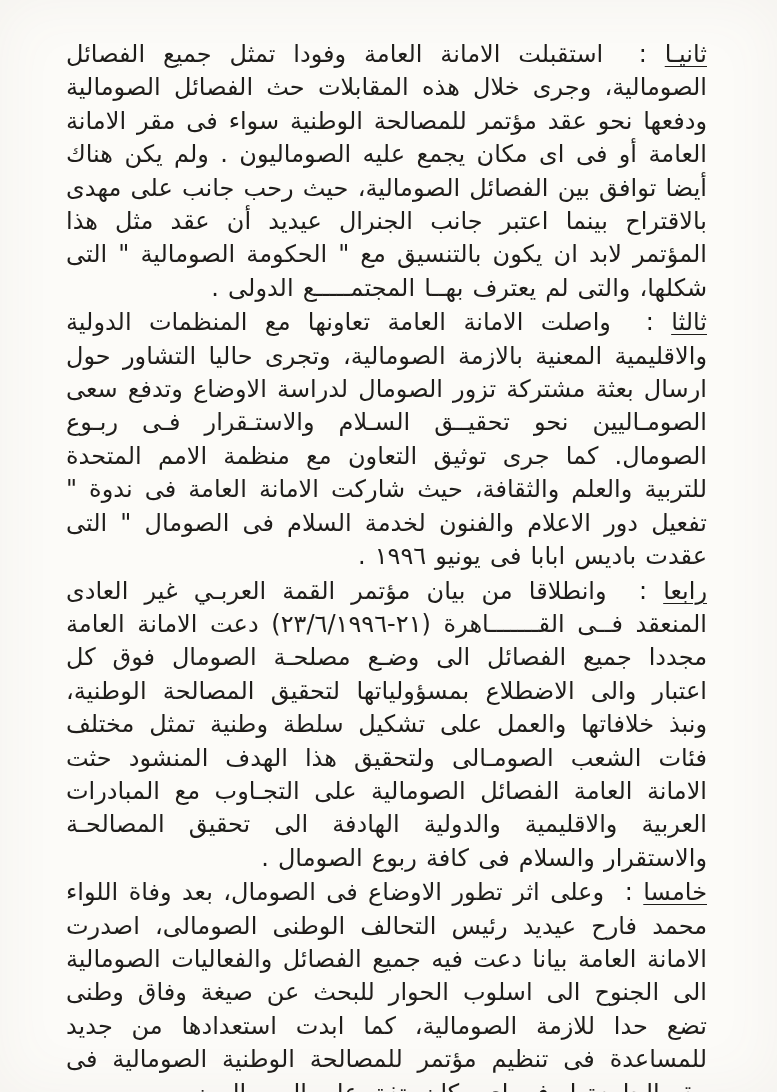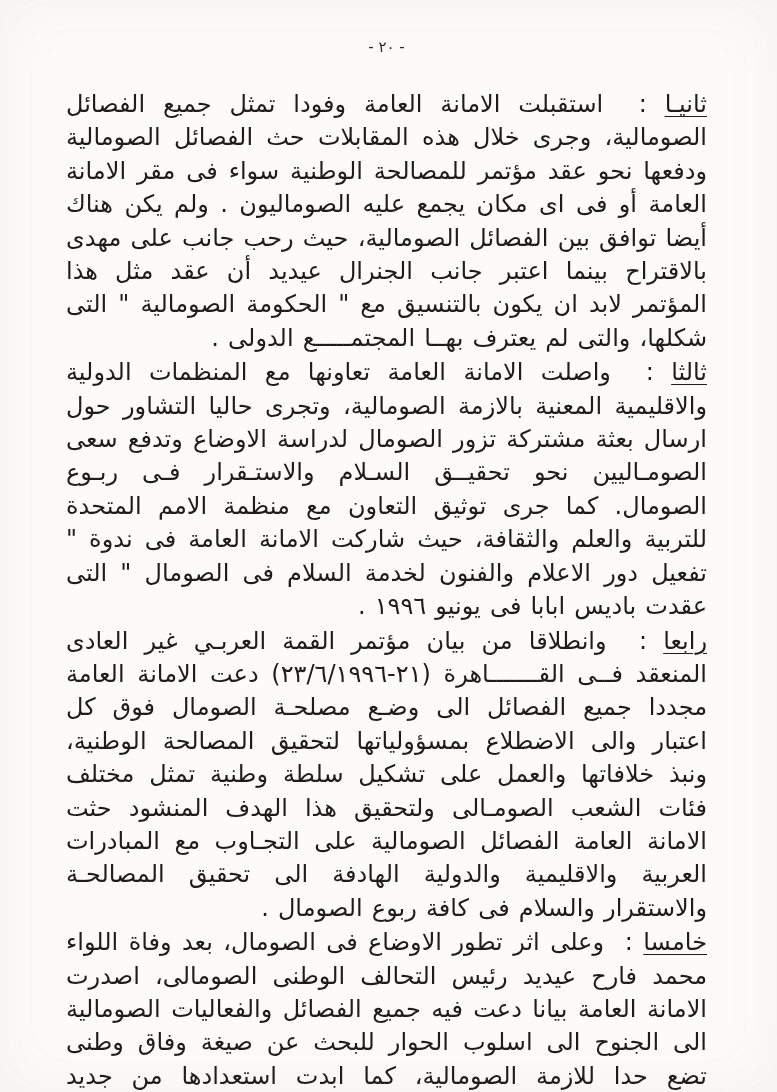--- a/index.html
+++ b/index.html
@@ -55,21 +55,20 @@
 
   .para-sep {
     white-space: pre;
   }
 </style>
 </head>
 <body>
 
 <div class="page">
 
-  <div class="page-number">- ٢٠ -</div>
 
   <div class="content">
 
     <p class="para">
       <span class="para-label">ثانيـا</span><span class="para-sep"> :  </span><span>استقبلت الامانة العامة وفودا تمثل جميع الفصائل الصومالية، وجرى خلال هذه المقابلات حث الفصائل الصومالية ودفعها نحو عقد مؤتمر للمصالحة الوطنية سواء فى مقر الامانة العامة أو فى اى مكان يجمع عليه الصوماليون . ولم يكن هناك أيضا توافق بين الفصائل الصومالية، حيث رحب جانب على مهدى بالاقتراح بينما اعتبر جانب الجنرال عيديد أن عقد مثل هذا المؤتمر لابد ان يكون بالتنسيق مع " الحكومة الصومالية " التى شكلها، والتى لم يعترف بهــا المجتمـــــع الدولى .</span>
     </p>
 
     <p class="para">
       <span class="para-label">ثالثا</span><span class="para-sep"> :  </span><span>واصلت الامانة العامة تعاونها مع المنظمات الدولية والاقليمية المعنية بالازمة الصومالية، وتجرى حاليا التشاور حول ارسال بعثة مشتركة تزور الصومال لدراسة الاوضاع وتدفع سعى الصومـاليين نحو تحقيــق السـلام والاستـقرار فـى ربـوع الصومال. كما جرى توثيق التعاون مع منظمة الامم المتحدة للتربية والعلم والثقافة، حيث شاركت الامانة العامة فى ندوة " تفعيل دور الاعلام والفنون لخدمة السلام فى الصومال " التى عقدت باديس ابابا فى يونيو ١٩٩٦ .</span>
     </p>

